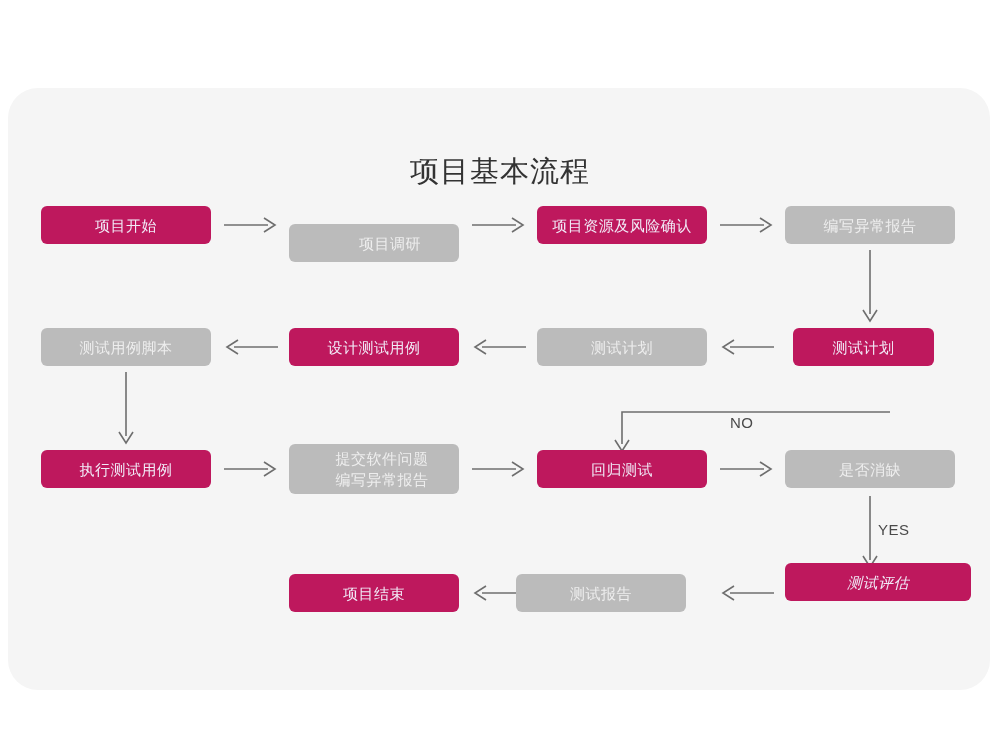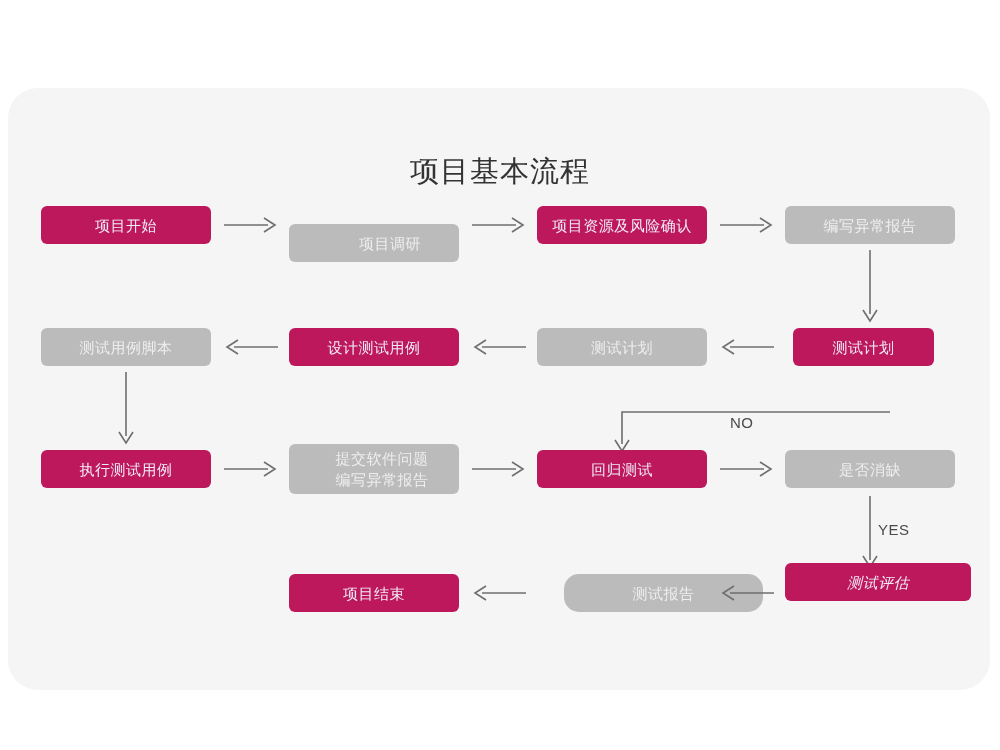--- a/index.html
+++ b/index.html
@@ -233,21 +233,21 @@
     <span class="label">项目结束</span>
   </div>
 
   <div class="arrow-h" style="left:472px; top:583px;">
     <svg width="54" height="20" viewBox="0 0 54 20">
       <line x1="10" y1="10" x2="54" y2="10" stroke="#6e6e6e" stroke-width="1.6"></line>
       <polyline points="14,3 3,10 14,17" fill="none" stroke="#6e6e6e" stroke-width="1.6"></polyline>
     </svg>
   </div>
 
-  <div class="node gray" style="left:564px; top:574px; width:199px; height:38px;border-radius:15px;">
+  <div class="node gray" style="left:516px; top:574px; width:170px; height:38px;">
     <span class="label">测试报告</span>
   </div>
 
   <div class="arrow-h" style="left:720px; top:583px;">
     <svg width="54" height="20" viewBox="0 0 54 20">
       <line x1="10" y1="10" x2="54" y2="10" stroke="#6e6e6e" stroke-width="1.6"></line>
       <polyline points="14,3 3,10 14,17" fill="none" stroke="#6e6e6e" stroke-width="1.6"></polyline>
     </svg>
   </div>
 

